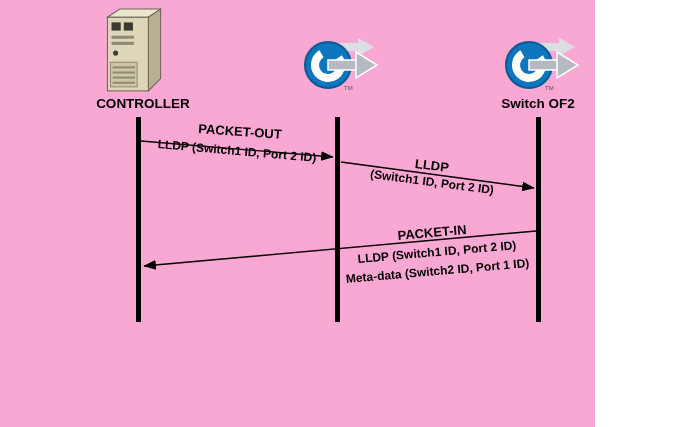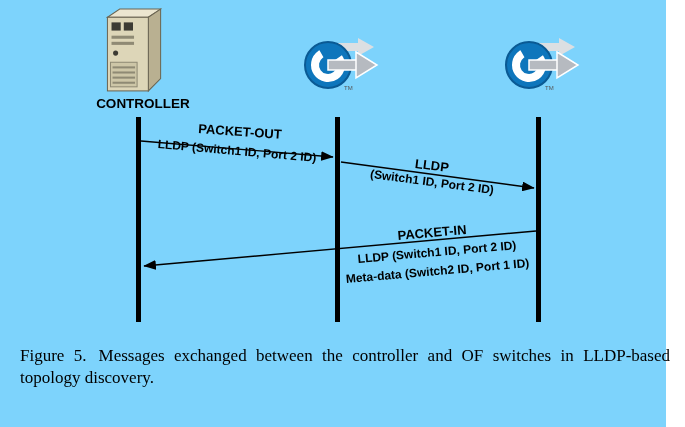--- a/index.html
+++ b/index.html
@@ -1,17 +1,17 @@
 <!DOCTYPE html>
 <html><head>
 <meta charset="utf-8">
 <style>
   html,body { margin:0; padding:0; background:#ffffff; }
   body { width:685px; height:427px; overflow:hidden; font-family:"Liberation Sans", sans-serif; }
-  .page { position:relative; width:666px; height:427px; background:#7dd3fc; }
+  .page { position:relative; width:595px; height:427px; background:#f9a8d4; }
 
   .icon { position:absolute; }
   .icon-server { left:97px; top:5px; width:72px; height:90px; }
   .icon-of1 { left:298px; top:33px; width:84px; height:62px; }
   .icon-of2 { left:499px; top:33px; width:84px; height:62px; }
 
   .actor-label { position:absolute; font-weight:bold; font-size:13.5px; color:#000; text-align:center; }
   .lbl-controller { left:83px; top:96px; width:120px; }
   .lbl-of1 { left:287px; top:96px; width:100px; }
   .lbl-of2 { left:488px; top:96px; width:100px; }
@@ -72,20 +72,21 @@
   <svg class="icon icon-of2" viewBox="0 0 84 62">
     <polygon points="40,10 60,10 60,5 76,14 60,23 60,18 40,18" fill="#dcdfe2"></polygon>
     <circle cx="30" cy="32" r="23" fill="#0e76bc" stroke="#0a5a94" stroke-width="2"></circle>
     <circle cx="30" cy="32" r="13" fill="none" stroke="#ffffff" stroke-width="8" stroke-dasharray="62 20" transform="rotate(-35 30 32)"></circle>
     <rect x="30" y="27" width="30" height="10" fill="#b6bac0" stroke="#ffffff" stroke-width="1.5"></rect>
     <polygon points="58,19 79,32 58,45" fill="#b6bac0" stroke="#ffffff" stroke-width="1.5"></polygon>
     <text x="46" y="57" font-size="6" fill="#555">TM</text>
   </svg>
 
   <div class="actor-label lbl-controller">CONTROLLER</div>
+  <div class="actor-label lbl-of2">Switch OF2</div>
 
   <div class="lifeline ll-controller"></div>
   <div class="lifeline ll-of1"></div>
   <div class="lifeline ll-of2"></div>
 
   <svg class="arrow-layer" viewBox="0 0 685 427">
     <defs>
       <marker id="ah" markerWidth="9" markerHeight="7" refX="8.5" refY="3.5" orient="auto">
         <path d="M0,0 L9,3.5 L0,7 Z" fill="#000"></path>
       </marker>
@@ -98,15 +99,14 @@
   <div class="msg msg-title m1t">PACKET-OUT</div>
   <div class="msg msg-detail m1d">LLDP (Switch1  ID, Port 2 ID)</div>
 
   <div class="msg msg-title m2t">LLDP</div>
   <div class="msg msg-detail m2d">(Switch1 ID, Port 2 ID)</div>
 
   <div class="msg msg-title m3t">PACKET-IN</div>
   <div class="msg msg-detail m3d1">LLDP (Switch1 ID, Port 2 ID)</div>
   <div class="msg msg-detail m3d2">Meta-data (Switch2 ID, Port 1 ID)</div>
 
-  <p class="caption"><span>Figure 5.</span><span class="cap-gap"></span><span>Messages exchanged between the controller and OF switches in LLDP-based topology discovery.</span></p>
 
 </div>
 
 </body></html>

